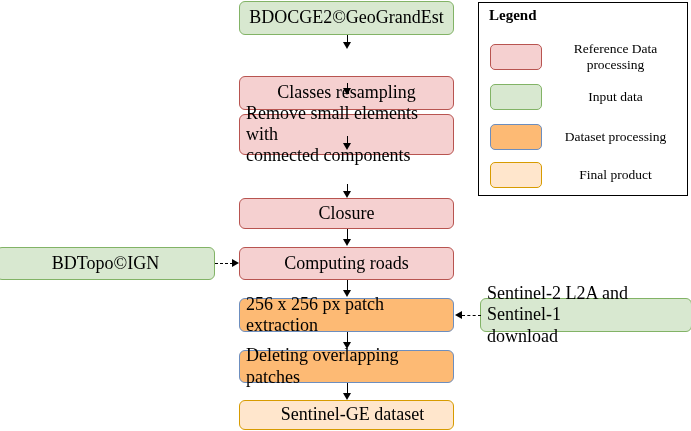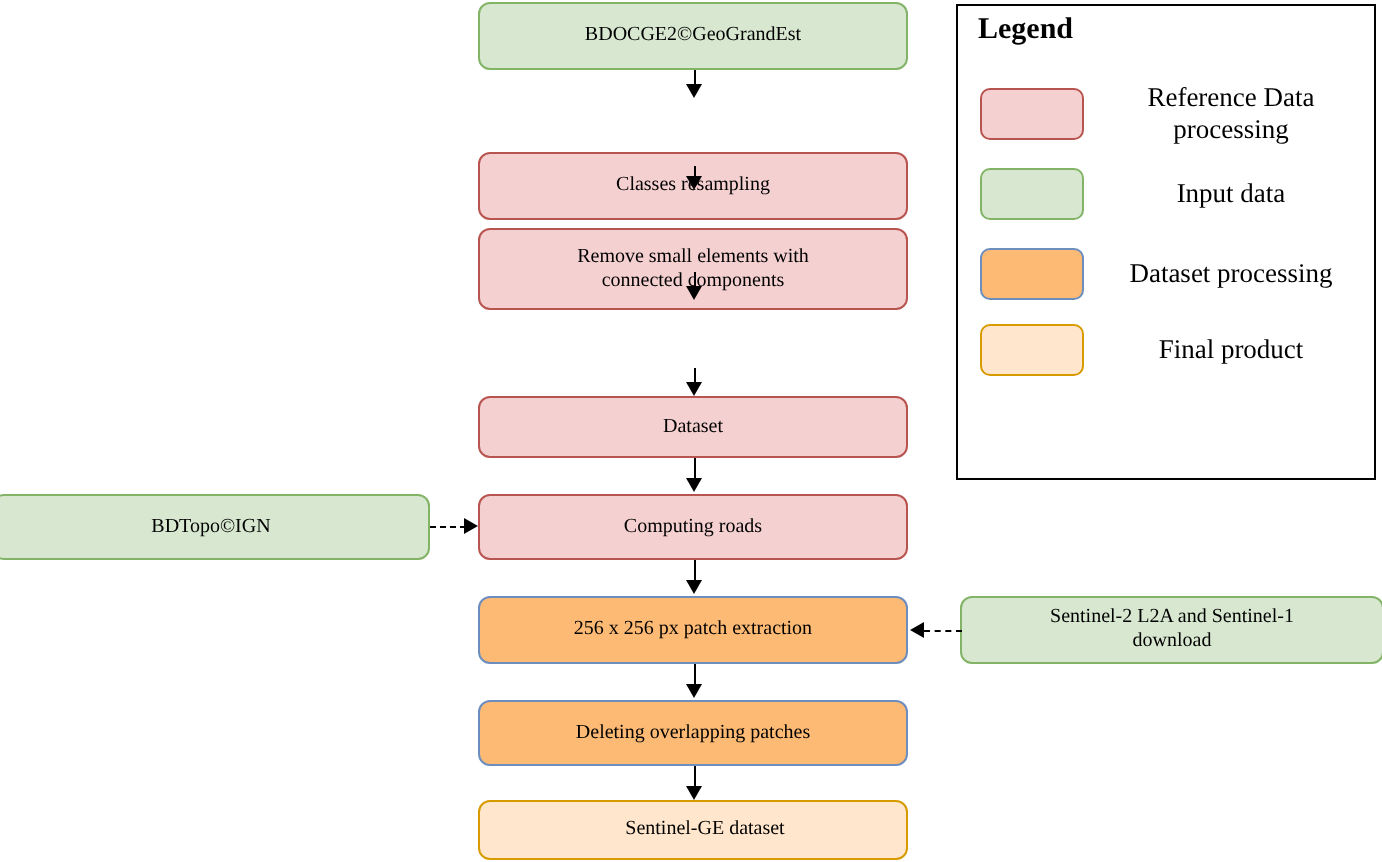--- a/index.html
+++ b/index.html
@@ -23,42 +23,42 @@
   }
   .node {
     position: absolute;
     box-sizing: border-box;
     border-radius: 6px;
     border-width: 1.2px;
     border-style: solid;
     display: flex;
     align-items: center;
     justify-content: center;
-    text-align: center;
-    font-size: 10px;
+    text-align: left;
+    font-size: 18px;
     line-height: 1.18;
     padding: 2px 6px;
   }
   .node-label {
     display: block;
     white-space: pre-line;
   }
   
   .fill-ref  { background: #f5d0d0; border-color: #b85450; }
   .fill-in   { background: #d8e8d0; border-color: #82b366; }
   .fill-ds   { background: #fdba74; border-color: #6c8ebf; }
   .fill-fin  { background: #ffe6cc; border-color: #d79b00; padding-left: 18px; }
 
   
   #legend {
     position: absolute;
     left: 478px;
     top: 2px;
     width: 210px;
-    height: 238px;
+    height: 194px;
     box-sizing: border-box;
     border: 1.6px solid #000000;
     background: #ffffff;
   }
   #legend-title {
     position: absolute;
     left: 10px;
     top: 4px;
     font-size: 15px;
     font-weight: bold;
@@ -148,21 +148,21 @@
   </div>
 
   <div class="v-line edge-line" style="left:346.5px; top:136px; height:10px;"></div>
   <div class="arrow-down" style="left:342.5px; top:143px;"></div>
 
 
   <div class="v-line edge-line" style="left:346.5px; top:184px; height:9px;"></div>
   <div class="arrow-down" style="left:342.5px; top:191px;"></div>
 
   <div class="node fill-ref" style="left:239px; top:198px; width:215px; height:31px;">
-    <span class="node-label">Dataset</span>
+    <span class="node-label">Closure</span>
   </div>
 
   <div class="v-line edge-line" style="left:346.5px; top:229px; height:12px;"></div>
   <div class="arrow-down" style="left:342.5px; top:239px;"></div>
 
   <div class="node fill-ref" style="left:239px; top:247px; width:215px; height:33px;">
     <span class="node-label">Computing roads</span>
   </div>
 
   <div class="v-line edge-line" style="left:346.5px; top:280px; height:12px;"></div>

